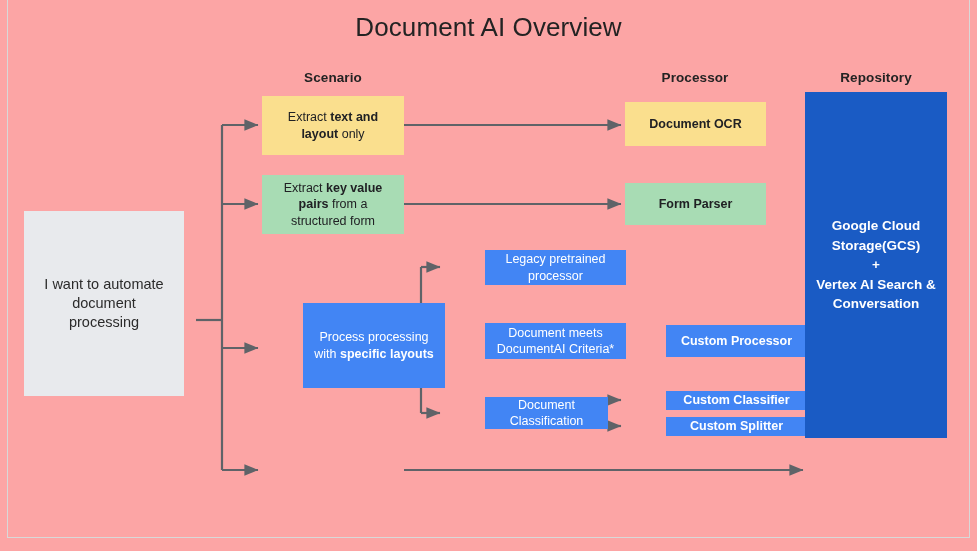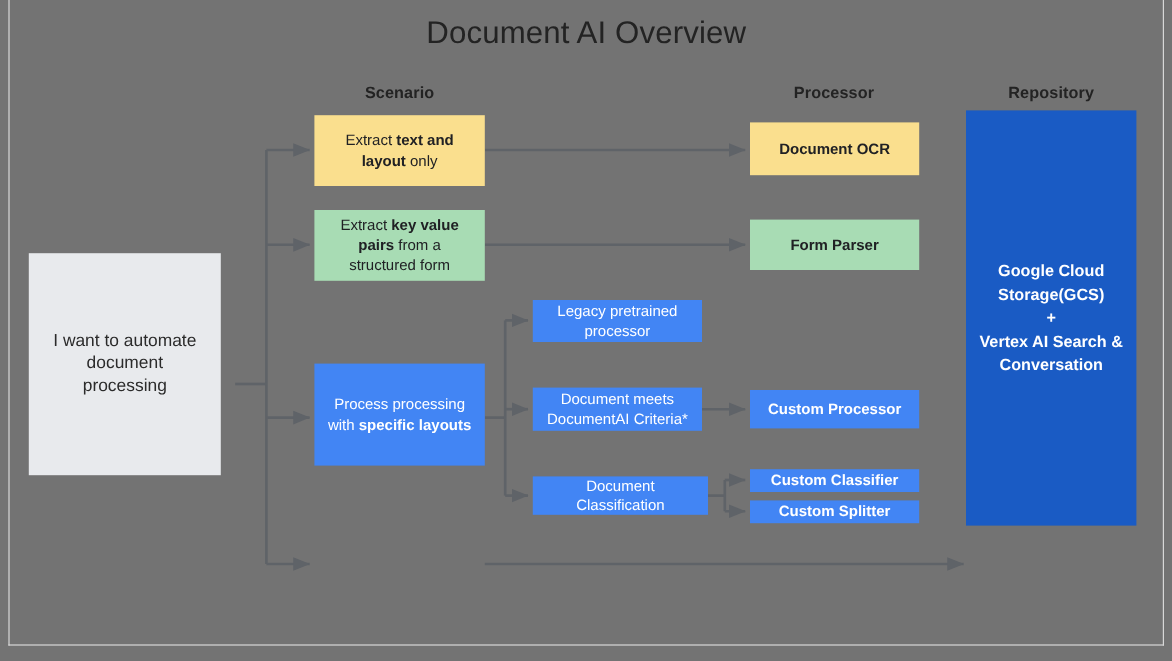--- a/index.html
+++ b/index.html
@@ -10,21 +10,21 @@
   body {
     width: 977px;
     height: 551px;
     font-family: "Liberation Sans", sans-serif;
     overflow: hidden;
   }
   #canvas {
     position: relative;
     width: 977px;
     height: 551px;
-    background: #737373;
+    background: #fca5a5;
   }
   .frame-border {
     position: absolute;
     left: 7px;
     top: 0px;
     width: 963px;
     height: 538px;
     border-left: 1px solid #d8d8d8;
     border-right: 1px solid #d8d8d8;
     border-bottom: 1px solid #d8d8d8;
@@ -75,20 +75,21 @@
   }
   .n-green {
     background: #a8dcb4;
     color: #202124;
     font-size: 12.5px;
   }
   .n-blue {
     background: #4285f4;
     color: #ffffff;
     font-size: 12.5px;
+    margin-left: 41px;
   }
   .n-darkblue {
     background: #1b5bc4;
     color: #ffffff;
     font-size: 12.5px;
   }
   .n-repo {
     background: #1a5bc4;
     color: #ffffff;
     font-size: 13.5px;
@@ -188,21 +189,21 @@
     </span>
   </div>
 
   <div class="node n-blue" style="left:444px; top:323px; width:141px; height:36px;justify-content:flex-end;">
     <span class="txt">
       <span>Document meets</span><br>
       <span>DocumentAI Criteria*</span>
     </span>
   </div>
 
-  <div class="node n-blue" style="left:444px; top:397px; width:146px; height:32px;justify-content:flex-end;">
+  <div class="node n-blue" style="left:444px; top:397px; width:123px; height:32px;justify-content:flex-end;">
     <span class="txt">Document Classification</span>
   </div>
 
   <div class="node n-yellow" style="left:625px; top:102px; width:141px; height:44px; font-weight:bold;">
     <span class="txt">Document OCR</span>
   </div>
 
   <div class="node n-green" style="left:625px; top:183px; width:141px; height:42px; font-weight:bold;">
     <span class="txt">Form Parser</span>
   </div>

